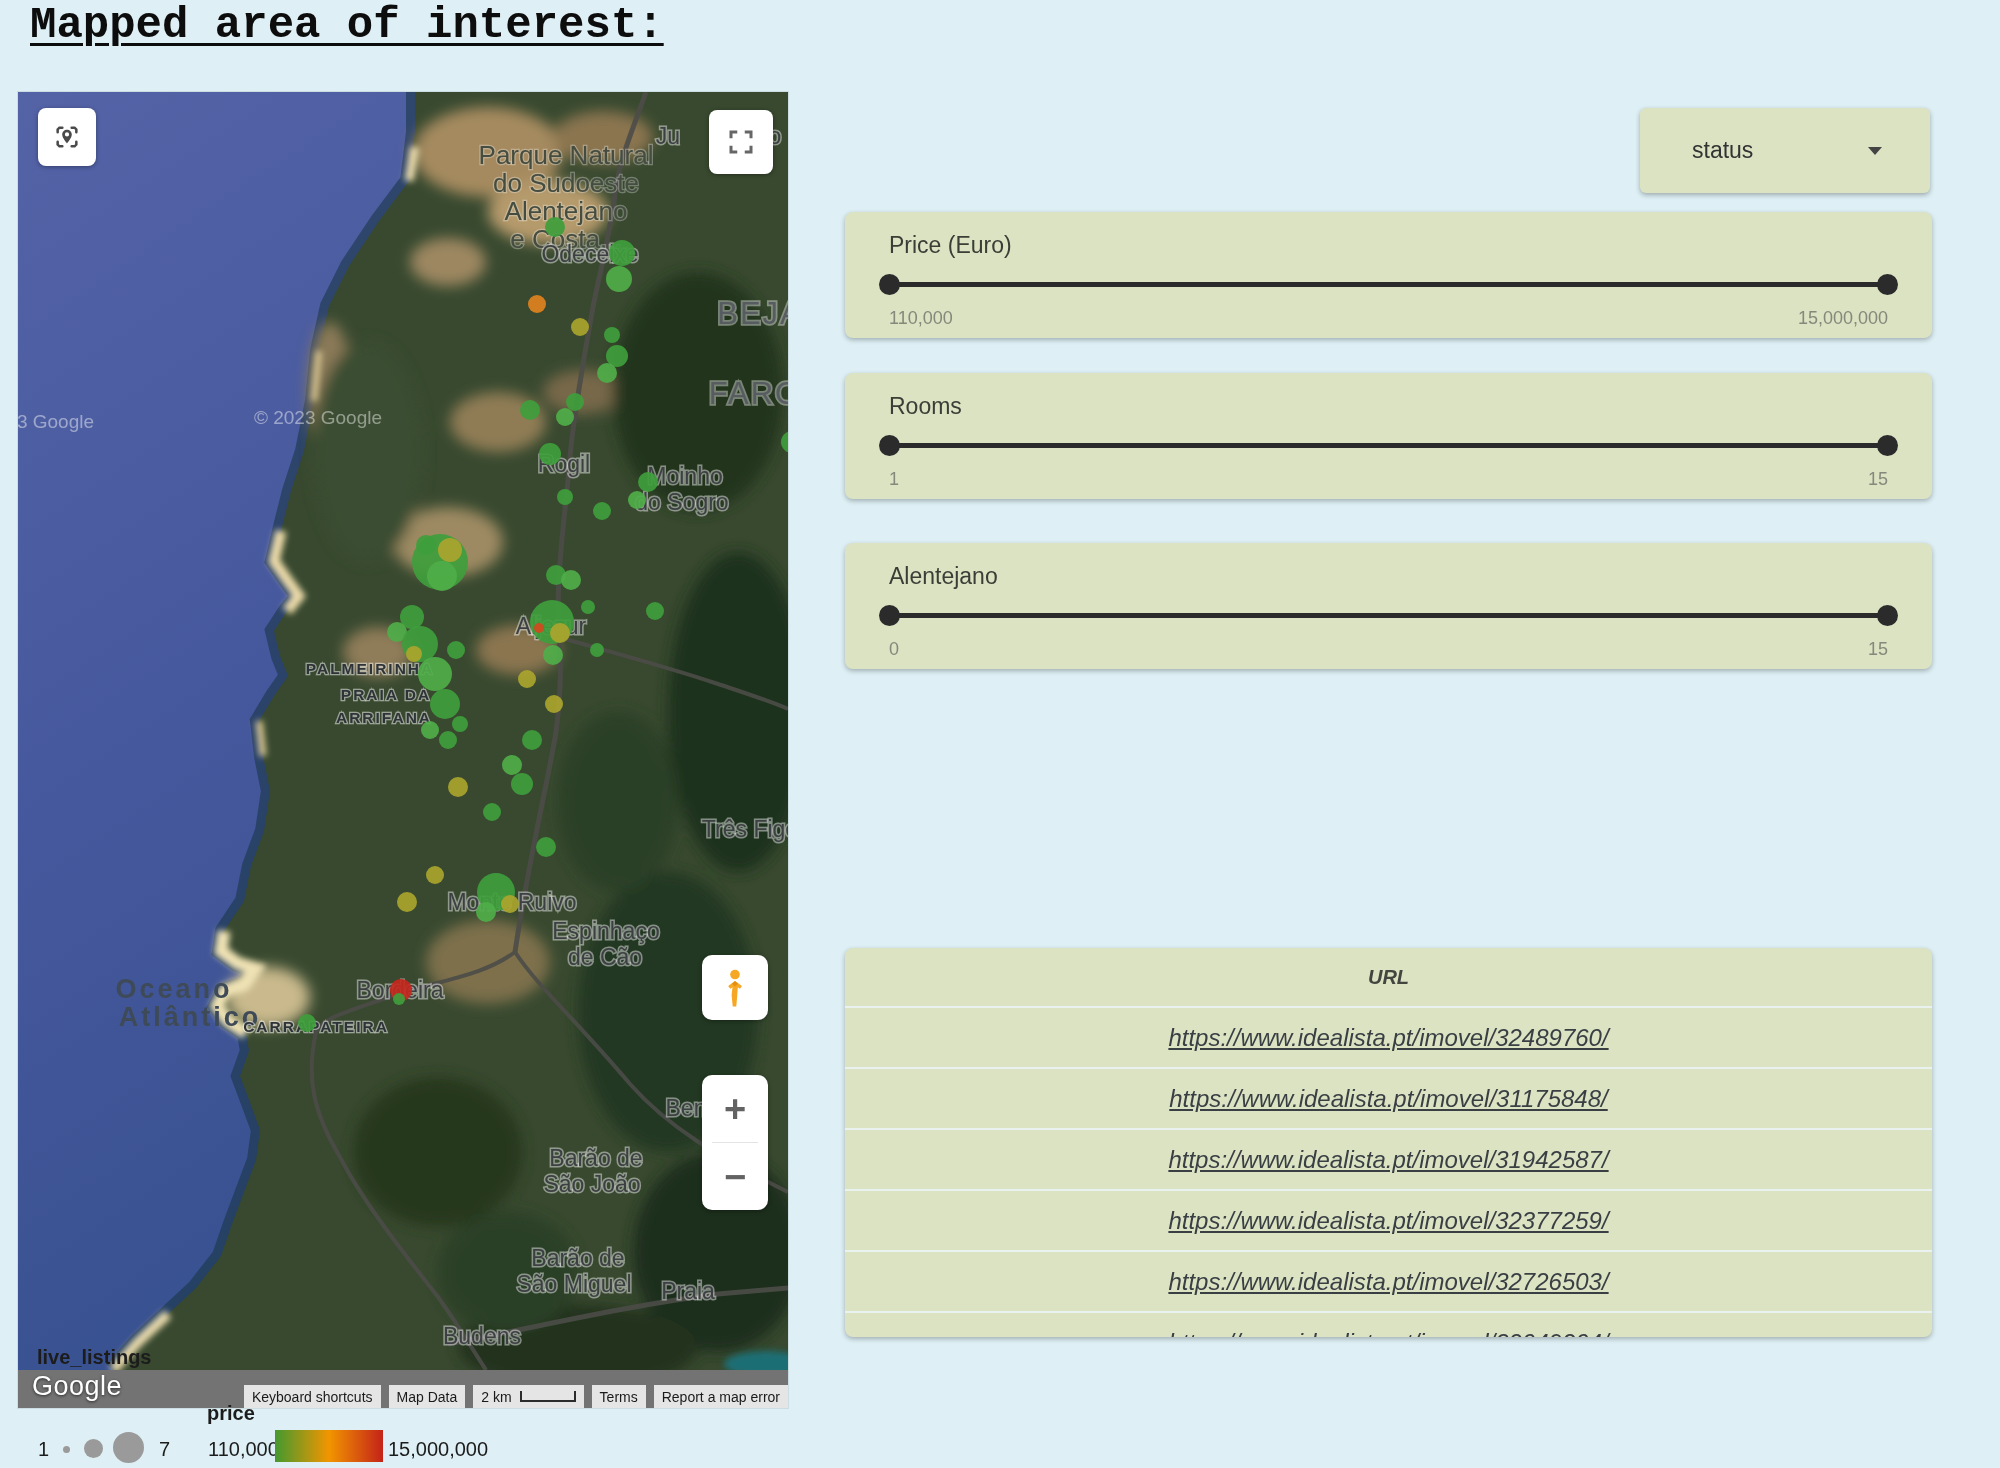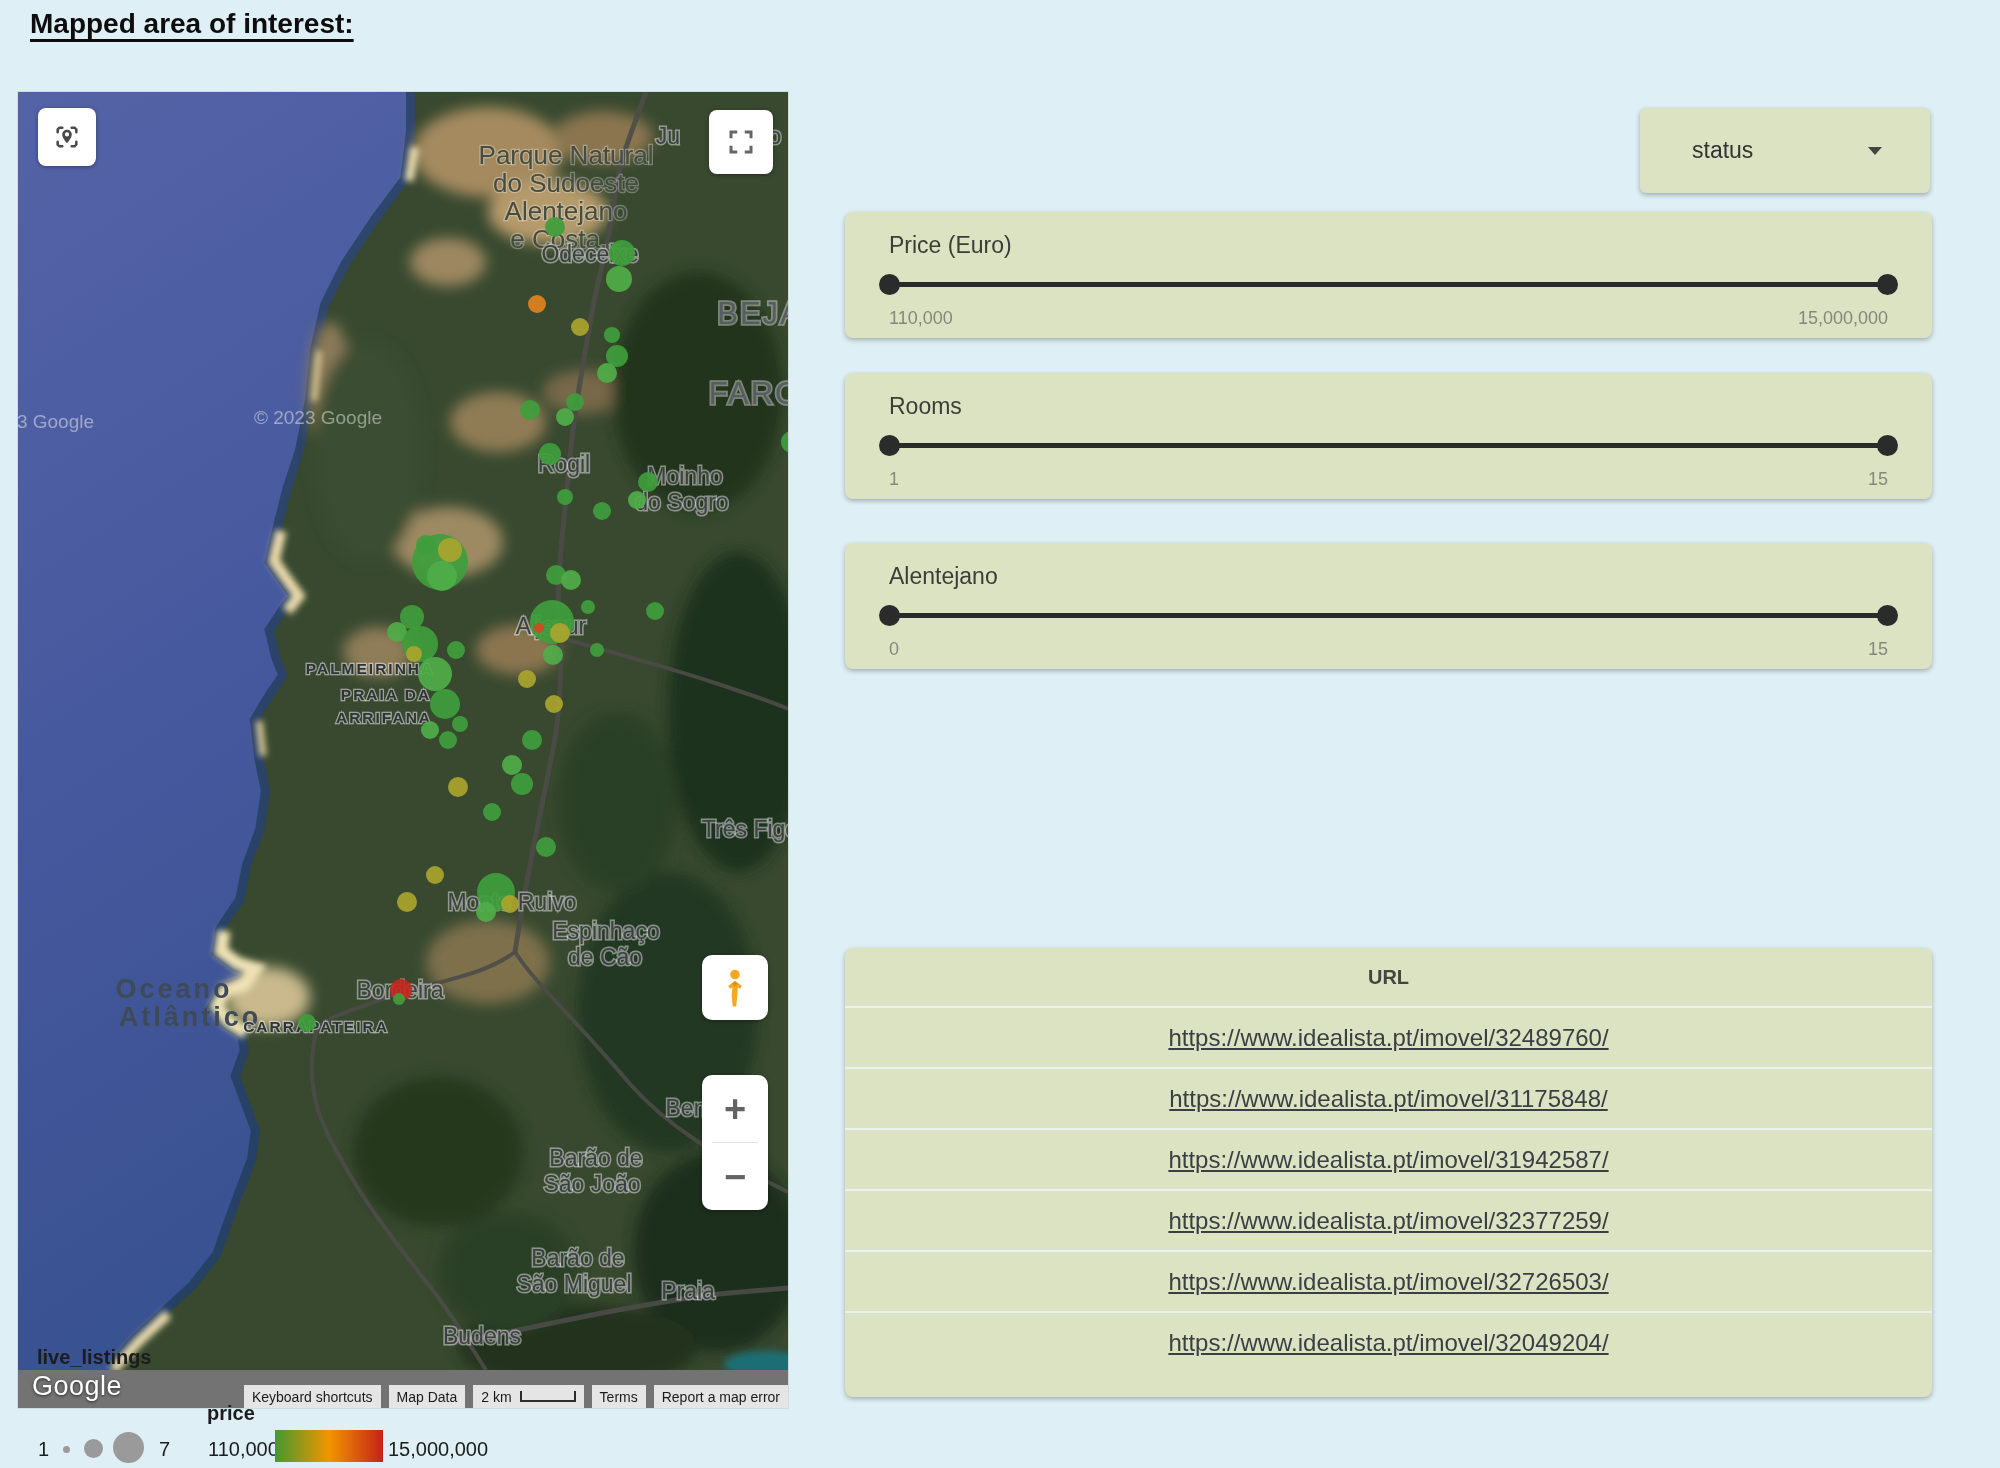--- a/index.html
+++ b/index.html
@@ -1,21 +1,21 @@
 <!DOCTYPE html>
 <html><head>
 <meta charset="utf-8">
 <style>
   html,body{margin:0;padding:0;}
   body{background:#def0f5;font-family:"Liberation Sans",sans-serif;}
   #app{position:relative;width:2000px;height:1468px;background:#def0f5;overflow:hidden;}
 
   
-  .page-title{position:absolute;left:30px;top:8px;font-size:28px;font-weight:bold;
-    color:#0d0d0d;text-decoration:underline;text-decoration-thickness:3px;text-underline-offset:6px;}
+  .page-title{position:absolute;left:30px;top:0;font-size:44px;font-weight:bold;
+    color:#0d0d0d;text-decoration:underline;text-decoration-thickness:3px;text-underline-offset:6px;font-family:Liberation Mono, monospace;}
 
   
   #map{position:absolute;left:18px;top:92px;width:770px;height:1316px;overflow:hidden;
     background:#737373;box-shadow:0 0 0 1px rgba(0,0,0,0.08);}
   #map svg.terrain{position:absolute;left:0;top:0;}
 
   .map-btn{position:absolute;background:#fff;border-radius:8px;
     box-shadow:0 1px 4px rgba(0,0,0,0.35);display:flex;align-items:center;justify-content:center;cursor:pointer;}
   #btn-locate{left:20px;top:16px;width:58px;height:58px;}
   #btn-fullscreen{right:15px;top:18px;width:64px;height:64px;}
@@ -46,21 +46,21 @@
   .slider-minmax{position:absolute;left:44px;right:44px;top:96px;display:flex;
     justify-content:space-between;font-size:18px;color:#84897b;}
 
   #status-dd{position:absolute;left:1640px;top:108px;width:290px;height:85px;background:#dbe3c3;
     border-radius:6px;box-shadow:0 2px 5px rgba(0,0,0,0.3);display:flex;align-items:center;cursor:pointer;}
   #status-dd .dd-label{margin-left:52px;font-size:23px;color:#333;}
   #status-dd .dd-arrow{position:absolute;right:48px;top:46%;width:0;height:0;
     border-left:7px solid transparent;border-right:7px solid transparent;border-top:8px solid #444;}
 
   
-  #url-card{top:948px;height:449px;overflow:hidden;}
+  #url-card{top:948px;height:389px;overflow:hidden;font-style:italic;}
   #url-table{width:100%;border-collapse:collapse;}
   #url-table th{font-size:20px;font-weight:bold;color:#42463e;height:56px;text-align:center;}
   #url-table td{height:57px;text-align:center;border-top:2px solid rgba(235,245,246,0.85);}
   #url-table a{font-size:24px;color:#3a3f44;text-decoration:underline;cursor:pointer;}
 
   
   .legend-title{position:absolute;font-size:20px;font-weight:bold;color:#1c1c1c;}
   .legend-num{position:absolute;font-size:20px;color:#1c1c1c;}
   .legend-dot{position:absolute;background:#9a9a9a;border-radius:50%;}
   #color-bar{position:absolute;left:275px;top:1430px;width:108px;height:32px;}

